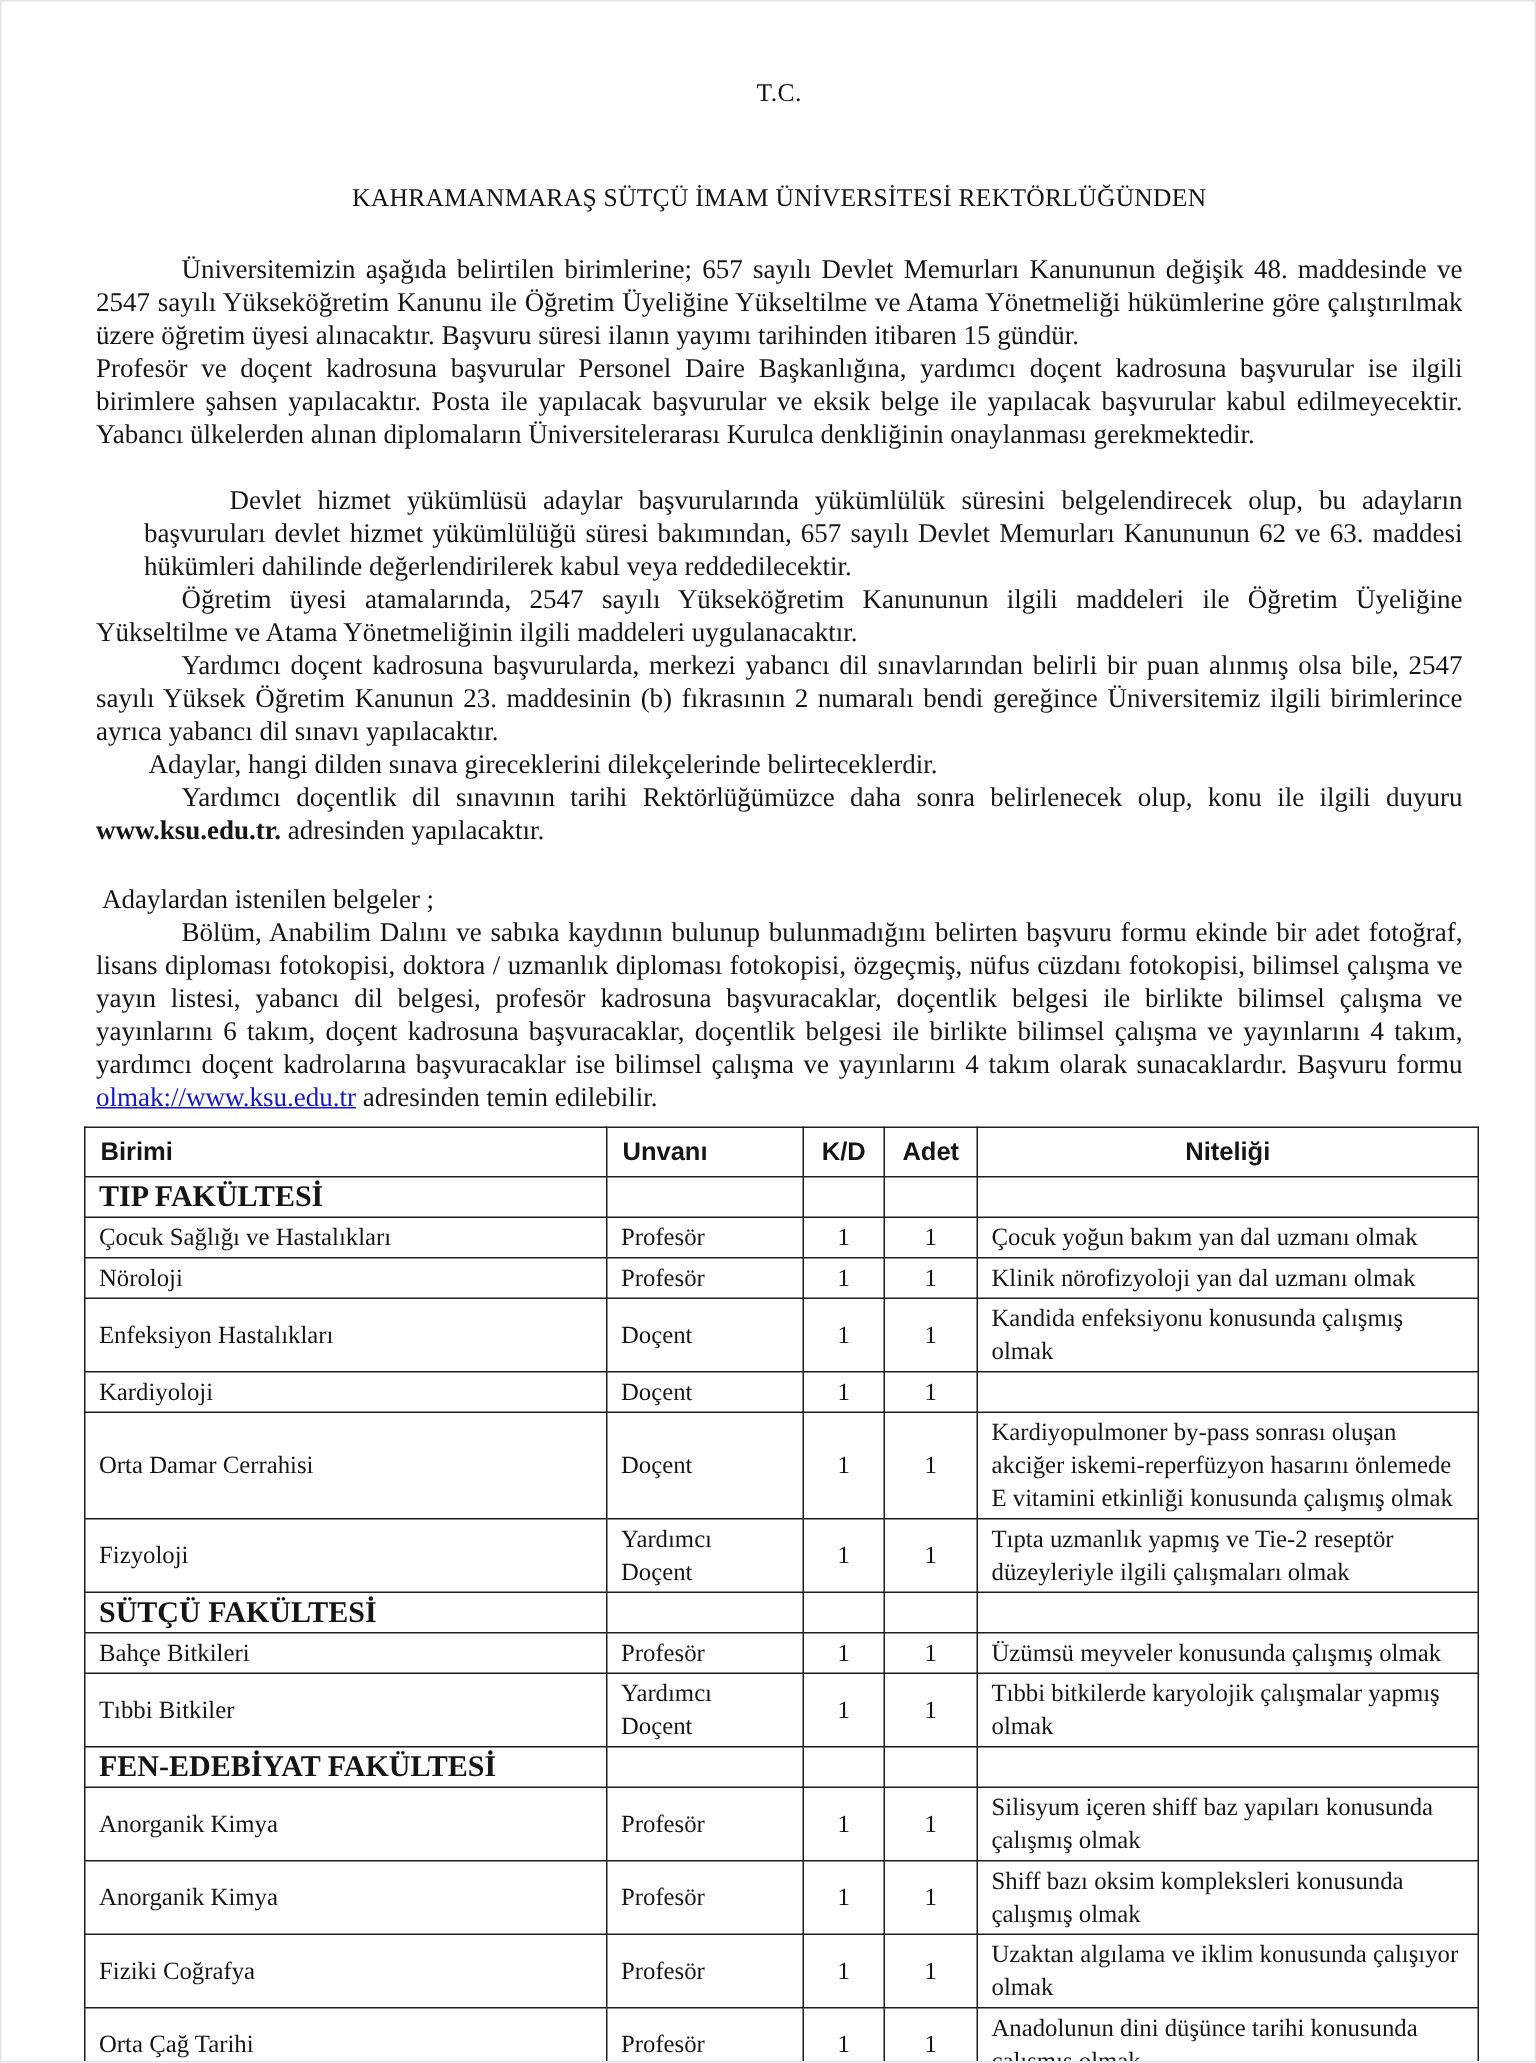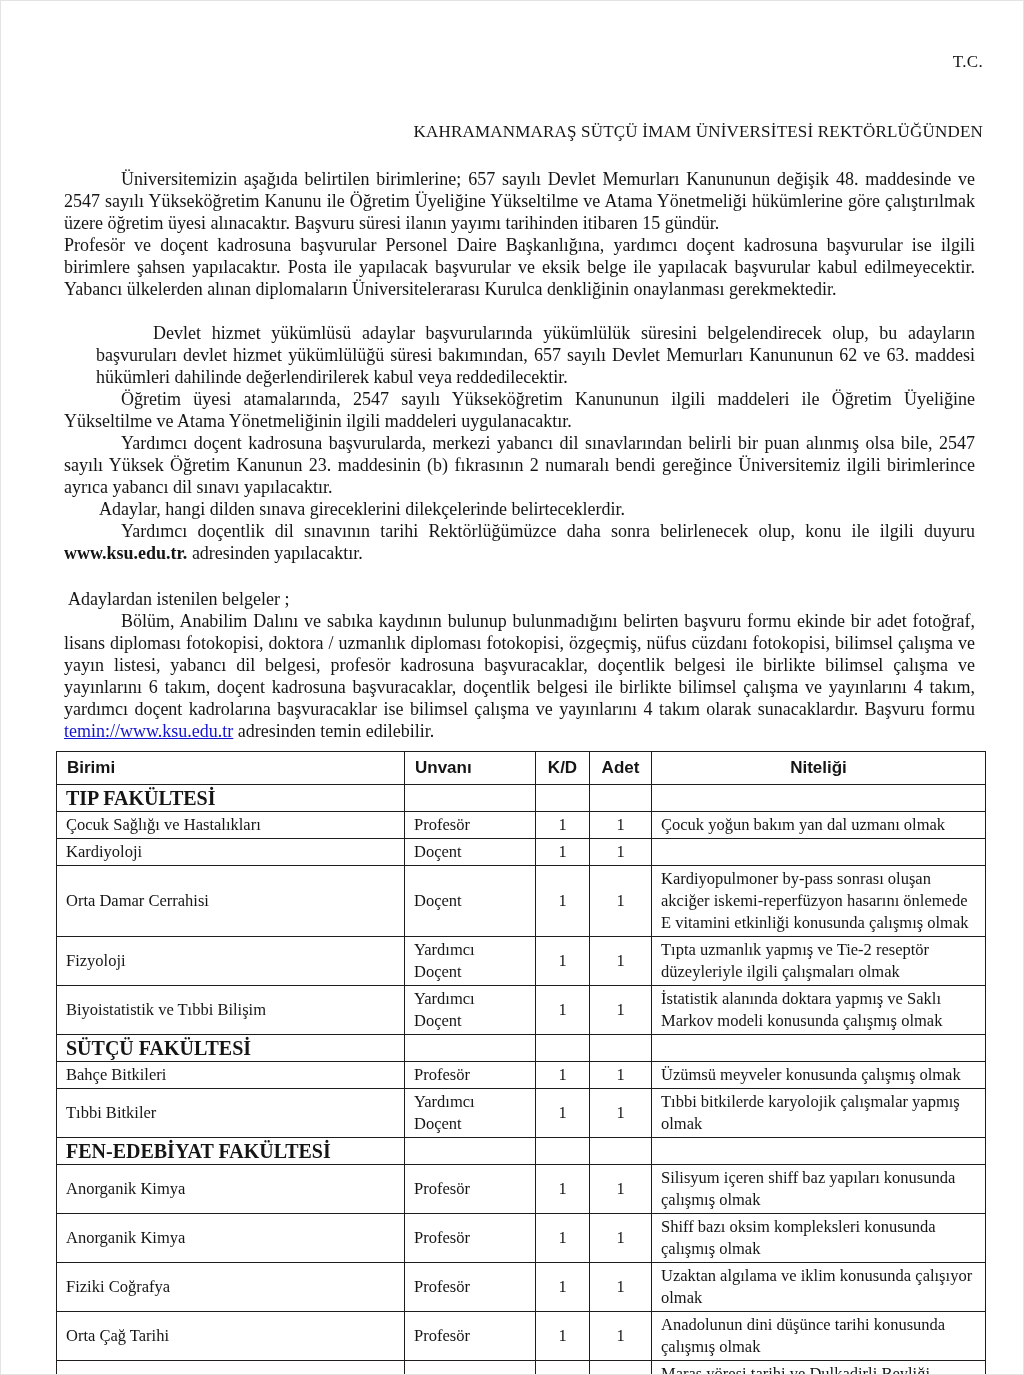--- a/index.html
+++ b/index.html
@@ -9,21 +9,21 @@
     margin:0 auto;
     box-sizing:border-box;
     background:#ffffff;
     border:1px solid #e3e3e3;
     padding:50px 40px 0 55px;
     font-family:"Liberation Serif", serif;
     color:#151515;
     overflow:hidden;
   }
   .doc-header{
-    text-align:right;
+    text-align:center;
     font-size:17px;
     line-height:22px;
     margin-bottom:25px;
   }
   .doc-header .tc{letter-spacing:0.3px;}
   .doc-header .title{letter-spacing:0.2px;margin-top:48px;}
   p{
     margin:0 8px;
     font-size:18px;
     line-height:22px;
@@ -92,21 +92,21 @@
 
   <p class="ind-sm">Adaylar, hangi dilden sınava gireceklerini dilekçelerinde belirteceklerdir.</p>
 
   <p class="ind"><span>Yardımcı doçentlik dil sınavının tarihi Rektörlüğümüzce daha sonra belirlenecek olup, konu ile ilgili duyuru</span>
     <b class="site">www.ksu.edu.tr.</b>
     <span>adresinden yapılacaktır.</span></p>
 
   <p class="ind-xs gap2">Adaylardan istenilen belgeler ;</p>
 
   <p class="ind"><span>Bölüm, Anabilim Dalını ve sabıka kaydının bulunup bulunmadığını belirten başvuru formu ekinde bir adet fotoğraf, lisans diploması fotokopisi, doktora / uzmanlık diploması fotokopisi, özgeçmiş, nüfus cüzdanı fotokopisi, bilimsel çalışma ve yayın listesi, yabancı dil belgesi, profesör kadrosuna başvuracaklar, doçentlik belgesi ile birlikte bilimsel çalışma ve yayınlarını 6 takım, doçent kadrosuna başvuracaklar, doçentlik belgesi ile birlikte bilimsel çalışma ve yayınlarını 4 takım, yardımcı doçent kadrolarına başvuracaklar ise bilimsel çalışma ve yayınlarını 4 takım olarak sunacaklardır. Başvuru formu</span>
-    <a class="link" style="color: rgb(20, 20, 205);">temin://www.ksu.edu.tr</a>
+    <a class="link" style="color: rgb(20, 20, 205);">olmak://www.ksu.edu.tr</a>
     <span>adresinden temin edilebilir.</span></p>
 
   <table>
     <colgroup>
       <col class="c1">
         <col class="c2">
         <col class="c3">
         <col class="c4">
         <col class="c5">
     </colgroup>
@@ -128,47 +128,54 @@
           <td></td>
         </tr>
         <tr>
           <td>Çocuk Sağlığı ve Hastalıkları</td>
           <td>Profesör</td>
           <td class="center">1</td>
           <td class="center">1</td>
           <td>Çocuk yoğun bakım yan dal uzmanı olmak</td>
         </tr>
         <tr>
+          <td>Nöroloji</td>
+          <td>Profesör</td>
+          <td class="center">1</td>
+          <td class="center">1</td>
+          <td>Klinik nörofizyoloji yan dal uzmanı olmak</td>
+        </tr>
+        <tr>
+          <td>Enfeksiyon Hastalıkları</td>
+          <td>Doçent</td>
+          <td class="center">1</td>
+          <td class="center">1</td>
+          <td>Kandida enfeksiyonu konusunda çalışmış olmak</td>
+        </tr>
+        <tr>
           <td>Kardiyoloji</td>
           <td>Doçent</td>
           <td class="center">1</td>
           <td class="center">1</td>
           <td></td>
         </tr>
         <tr>
           <td>Orta Damar Cerrahisi</td>
           <td>Doçent</td>
           <td class="center">1</td>
           <td class="center">1</td>
           <td>Kardiyopulmoner by-pass sonrası oluşan akciğer iskemi-reperfüzyon hasarını önlemede E vitamini etkinliği konusunda çalışmış olmak</td>
         </tr>
         <tr>
           <td>Fizyoloji</td>
           <td>Yardımcı Doçent</td>
           <td class="center">1</td>
           <td class="center">1</td>
           <td>Tıpta uzmanlık yapmış ve Tie-2 reseptör düzeyleriyle ilgili çalışmaları olmak</td>
         </tr>
-        <tr>
-          <td>Biyoistatistik ve Tıbbi Bilişim</td>
-          <td>Yardımcı Doçent</td>
-          <td class="center">1</td>
-          <td class="center">1</td>
-          <td>İstatistik alanında doktara yapmış ve Saklı Markov modeli konusunda çalışmış olmak</td>
-        </tr>
         <tr class="section-row">
           <td class="section">SÜTÇÜ FAKÜLTESİ</td>
           <td></td>
           <td></td>
           <td></td>
           <td></td>
         </tr>
         <tr>
           <td>Bahçe Bitkileri</td>
           <td>Profesör</td>

